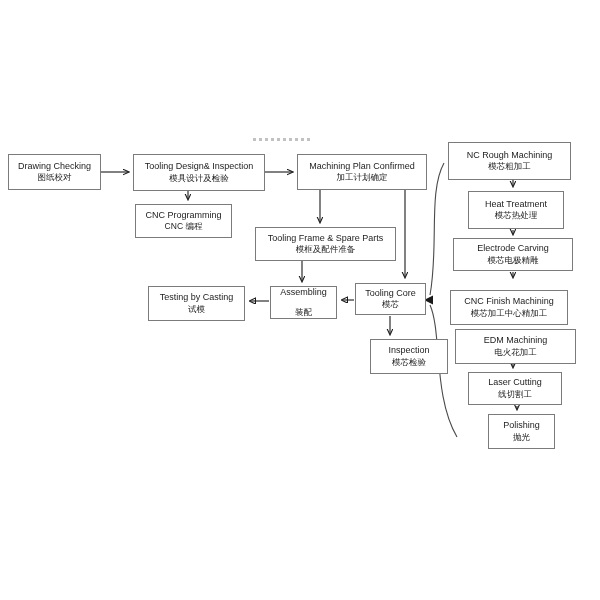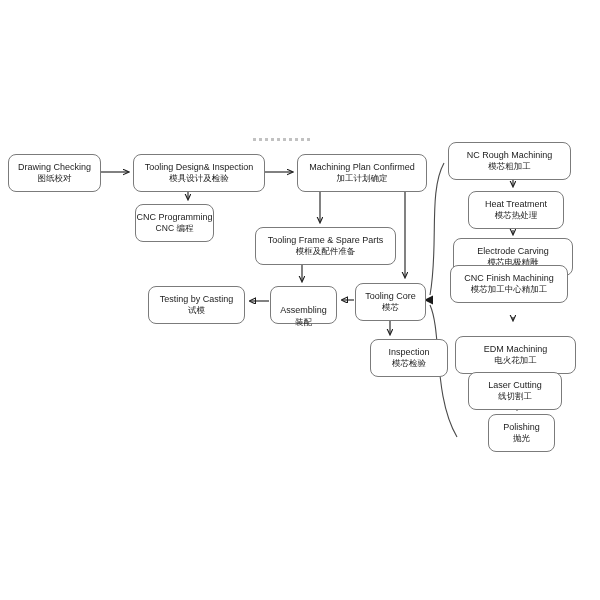--- a/index.html
+++ b/index.html
@@ -4,23 +4,23 @@
 <style>
   html,body{margin:0;padding:0;}
   body{
     width:600px;height:600px;background:#ffffff;
     font-family:"Liberation Sans", sans-serif;
     position:relative;overflow:hidden;
   }
   .canvas{position:absolute;left:0;top:0;width:600px;height:600px;background:#ffffff;}
   .node{
     position:absolute;box-sizing:border-box;
-    background:#ffffff;border:1.3px solid #7b7b7b;border-radius:8px;
+    background:#ffffff;border:1.3px solid #7b7b7b;border-radius:0;
     display:flex;flex-direction:column;align-items:center;justify-content:center;
-    text-align:center;color:#1c1c1c;padding:18px 2px;
+    text-align:center;color:#1c1c1c;padding:0 2px;
   }
   .en{font-size:9px;line-height:1.3;white-space:nowrap;}
   .zh{font-size:8.5px;line-height:1.3;white-space:nowrap;}
   .connector-layer{position:absolute;left:0;top:0;width:600px;height:600px;pointer-events:none;}
   .connector-layer line,.connector-layer path{stroke:#1a1a1a;stroke-width:1.1;fill:none;}
   .connector-layer path.brace{stroke:#4a4a4a;}
   .artifact{
     position:absolute;left:253px;top:138px;width:58px;height:3px;opacity:.55;
     background:repeating-linear-gradient(90deg,#8f8f8f 0 3px,transparent 3px 6px);
   }
@@ -61,21 +61,21 @@
   <div class="node" style="left:8px;top:154px;width:93px;height:36px;">
     <span class="en">Drawing Checking</span>
     <span class="zh">图纸校对</span>
   </div>
 
   <div class="node" style="left:133px;top:154px;width:132px;height:37px;">
     <span class="en">Tooling Design&amp; Inspection</span>
     <span class="zh">模具设计及检验</span>
   </div>
 
-  <div class="node" style="left:135px;top:204px;width:79px;height:34px;">
+  <div class="node" style="left:135px;top:204px;width:97px;height:34px;">
     <span class="en">CNC Programming</span>
     <span class="zh">CNC 编程</span>
   </div>
 
   <div class="node" style="left:297px;top:154px;width:130px;height:36px;align-items:center;">
     <span class="en">Machining Plan Confirmed</span>
     <span class="zh">加工计划确定</span>
   </div>
 
   <div class="node" style="left:255px;top:227px;width:141px;height:34px;">
@@ -111,26 +111,26 @@
   <div class="node" style="left:468px;top:191px;width:96px;height:38px;">
     <span class="en">Heat Treatment</span>
     <span class="zh">模芯热处理</span>
   </div>
 
   <div class="node" style="left:453px;top:238px;width:120px;height:33px;">
     <span class="en">Electrode Carving</span>
     <span class="zh">模芯电极精雕</span>
   </div>
 
-  <div class="node" style="left:450px;top:265px;width:118px;height:35px;">
+  <div class="node" style="left:450px;top:290px;width:118px;height:35px;">
     <span class="en">CNC Finish Machining</span>
     <span class="zh">模芯加工中心精加工</span>
   </div>
 
-  <div class="node" style="left:455px;top:336px;width:121px;height:35px;">
+  <div class="node" style="left:455px;top:329px;width:121px;height:35px;">
     <span class="en">EDM Machining</span>
     <span class="zh">电火花加工</span>
   </div>
 
   <div class="node" style="left:468px;top:372px;width:94px;height:33px;">
     <span class="en">Laser Cutting</span>
     <span class="zh">线切割工</span>
   </div>
 
   <div class="node" style="left:488px;top:414px;width:67px;height:35px;">

